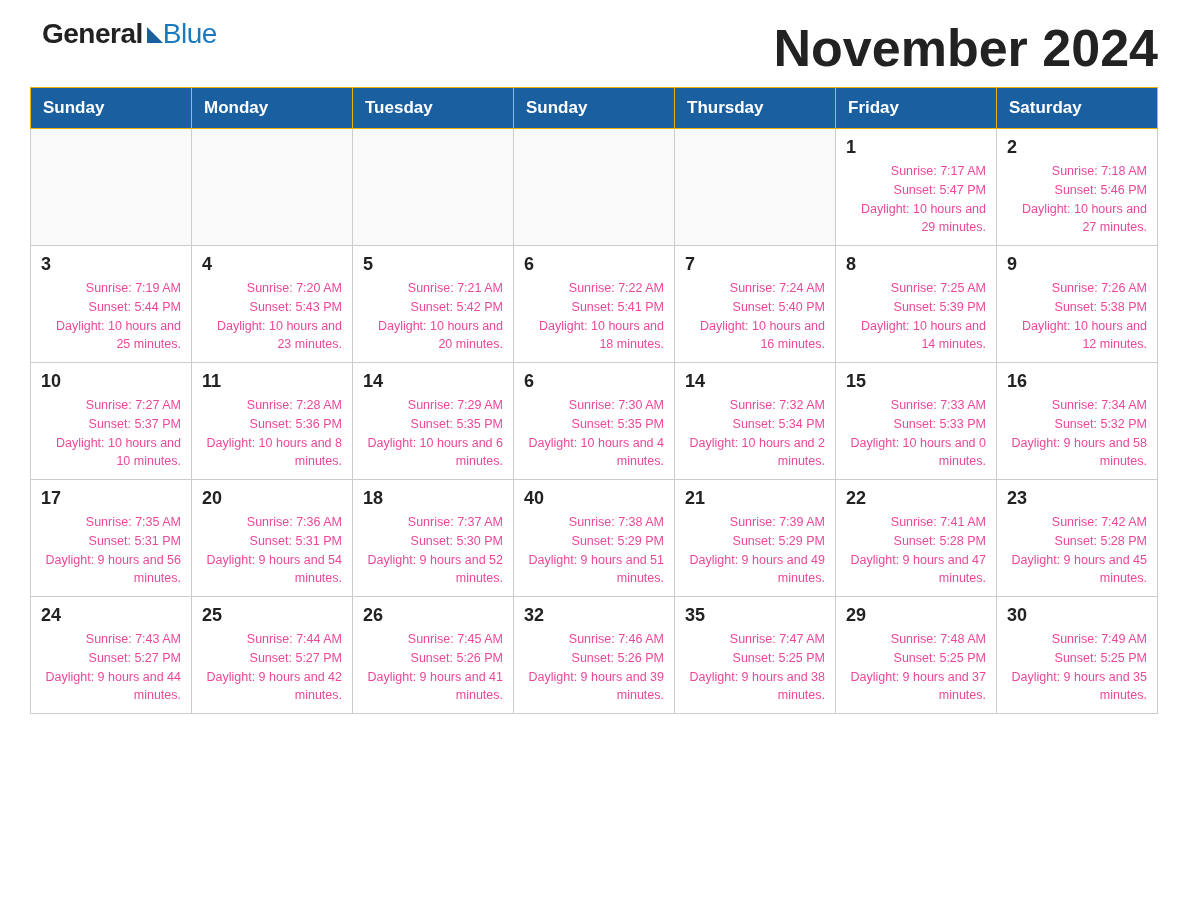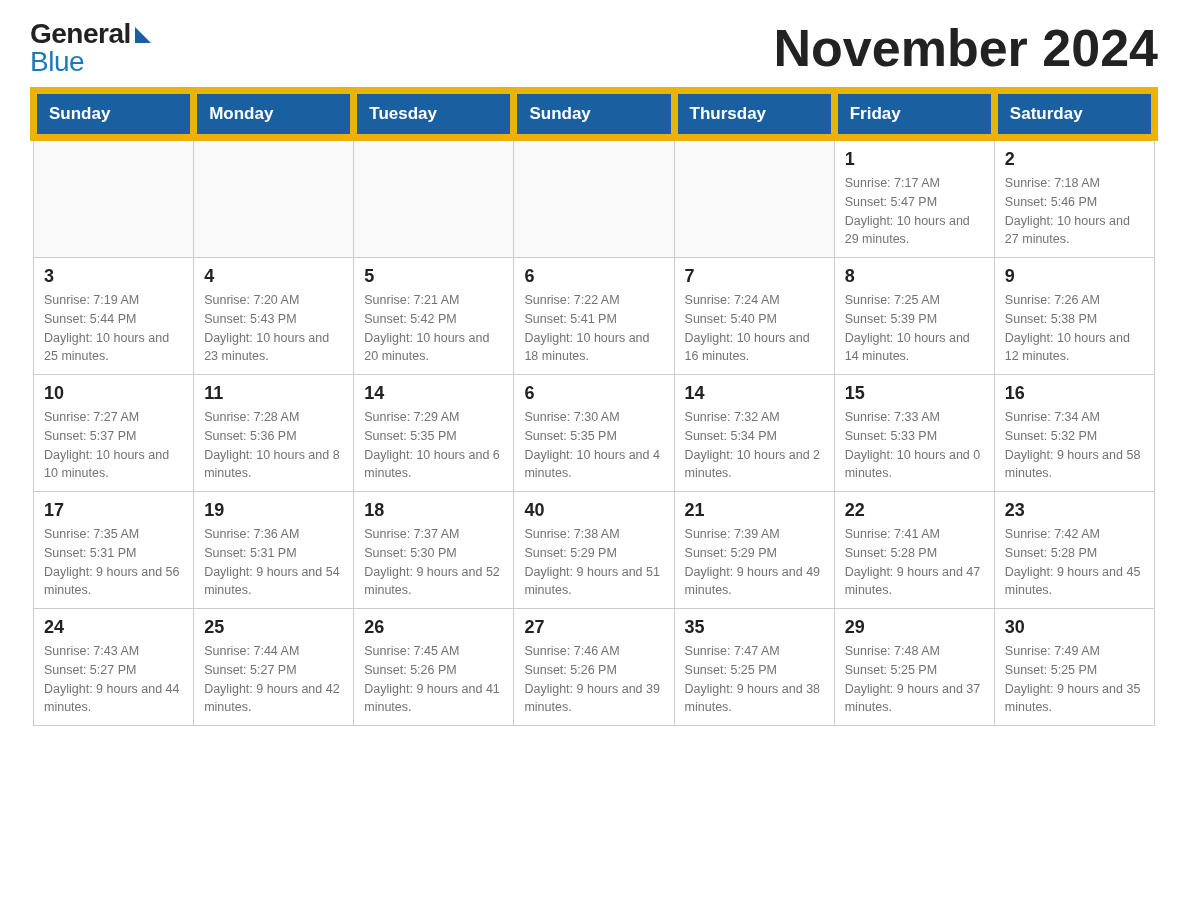--- a/index.html
+++ b/index.html
@@ -11,22 +11,23 @@
       padding: 20px 30px;
     }
     .header {
       display: flex;
       justify-content: space-between;
       align-items: flex-start;
       margin-bottom: 10px;
     }
     .logo {
       display: flex;
-      flex-direction: column;
+      flex-direction: row;
       align-items: flex-start;
+      margin-left: 12px;
     }
     .logo-general {
       font-size: 28px;
       font-weight: bold;
       color: #222;
       letter-spacing: -0.5px;
       line-height: 1;
     }
     .logo-blue {
       font-size: 28px;
@@ -58,21 +59,21 @@
       border-collapse: collapse;
       margin-top: 8px;
     }
     .calendar thead tr th {
       background-color: #1a5fa0;
       color: #fff;
       font-size: 17px;
       font-weight: bold;
       padding: 10px 12px;
       text-align: left;
-      border: 7px solid #eab308;
+      border: 1px solid #eab308;
     }
     .calendar tbody tr td {
       vertical-align: top;
       padding: 8px 10px;
       border: 1px solid #ccc;
       font-size: 13px;
       color: #222;
       width: calc(100% / 7);
       min-height: 110px;
       background: #fff;
@@ -82,22 +83,23 @@
     }
     .day-number {
       font-size: 18px;
       font-weight: bold;
       color: #222;
       margin-bottom: 4px;
       display: block;
     }
     .day-info {
       font-size: 12.5px;
-      color: #737373;
+      color: #ec4899;
       line-height: 1.5;
+      text-align: right;
     }
     .row-divider td {
       border-top: 2px solid #1a5fa0;
     }
   </style>
 </head>
 <body>
 
 <div class="header">
   <div class="logo">
@@ -201,21 +203,21 @@
           <span class="day-number">16</span>
           <div class="day-info">Sunrise: 7:34 AM<br>Sunset: 5:32 PM<br>Daylight: 9 hours and 58 minutes.</div>
         </td>
       </tr>
       <tr class="row-divider">
         <td>
           <span class="day-number">17</span>
           <div class="day-info">Sunrise: 7:35 AM<br>Sunset: 5:31 PM<br>Daylight: 9 hours and 56 minutes.</div>
         </td>
         <td>
-          <span class="day-number">19</span>
+          <span class="day-number">20</span>
           <div class="day-info">Sunrise: 7:36 AM<br>Sunset: 5:31 PM<br>Daylight: 9 hours and 54 minutes.</div>
         </td>
         <td>
           <span class="day-number">18</span>
           <div class="day-info">Sunrise: 7:37 AM<br>Sunset: 5:30 PM<br>Daylight: 9 hours and 52 minutes.</div>
         </td>
         <td>
           <span class="day-number">40</span>
           <div class="day-info">Sunrise: 7:38 AM<br>Sunset: 5:29 PM<br>Daylight: 9 hours and 51 minutes.</div>
         </td>
@@ -239,21 +241,21 @@
         </td>
         <td>
           <span class="day-number">25</span>
           <div class="day-info">Sunrise: 7:44 AM<br>Sunset: 5:27 PM<br>Daylight: 9 hours and 42 minutes.</div>
         </td>
         <td>
           <span class="day-number">26</span>
           <div class="day-info">Sunrise: 7:45 AM<br>Sunset: 5:26 PM<br>Daylight: 9 hours and 41 minutes.</div>
         </td>
         <td>
-          <span class="day-number">27</span>
+          <span class="day-number">32</span>
           <div class="day-info">Sunrise: 7:46 AM<br>Sunset: 5:26 PM<br>Daylight: 9 hours and 39 minutes.</div>
         </td>
         <td>
           <span class="day-number">35</span>
           <div class="day-info">Sunrise: 7:47 AM<br>Sunset: 5:25 PM<br>Daylight: 9 hours and 38 minutes.</div>
         </td>
         <td>
           <span class="day-number">29</span>
           <div class="day-info">Sunrise: 7:48 AM<br>Sunset: 5:25 PM<br>Daylight: 9 hours and 37 minutes.</div>
         </td>

